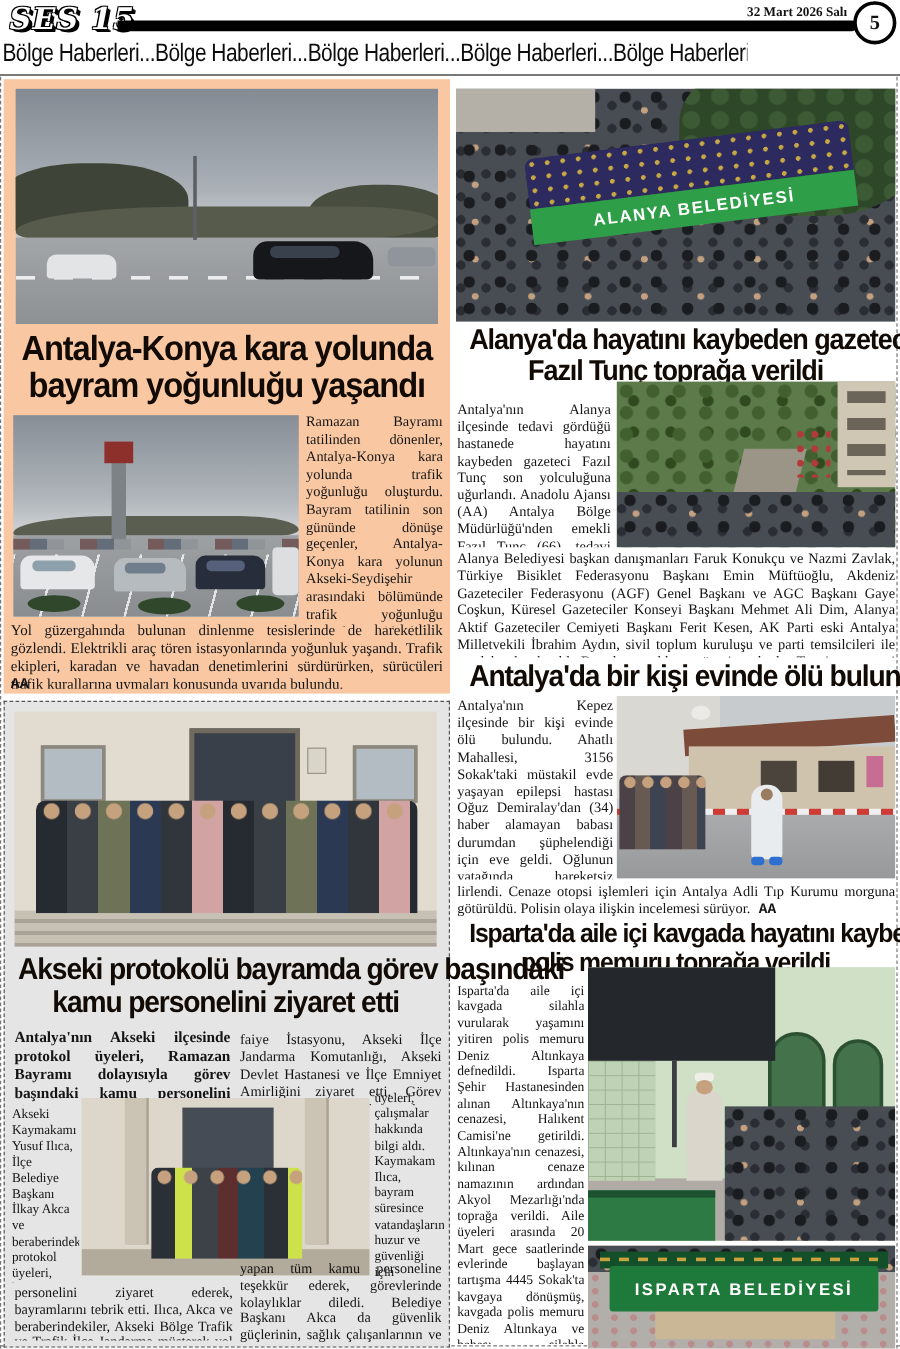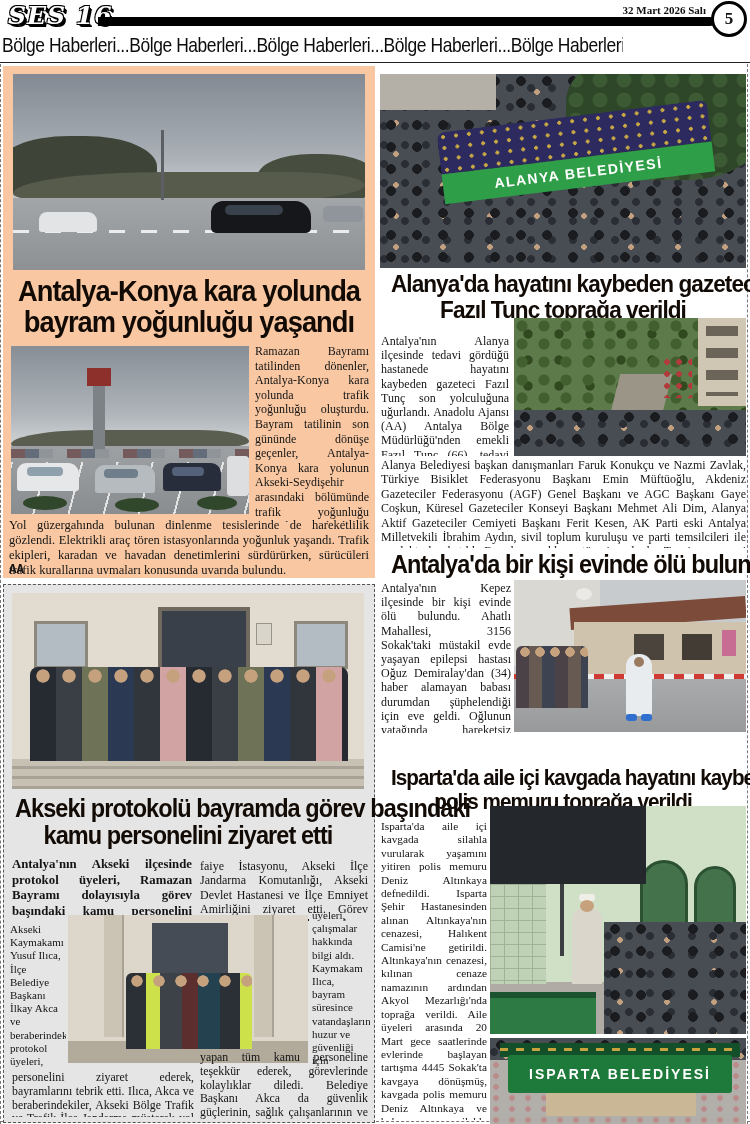--- a/index.html
+++ b/index.html
@@ -39,21 +39,21 @@
      radial-gradient(circle 3px at 16px 18px,#c3a07f 88%,transparent);
      background-size:26px 22px,21px 19px,47px 31px}
   .cofftext{position:absolute;left:0;top:0;width:100%;height:100%;display:flex;align-items:center;justify-content:center;
      color:#fff;font-family:"Liberation Sans",sans-serif;font-weight:bold;white-space:nowrap}
 </style>
 </head>
 <body>
 
 <div class="page">
 
-  <div class="logo">SES 16</div>
+  <div class="logo">SES 15</div>
   <div class="hbar"></div>
   <div class="hdate">32 Mart 2026 Salı</div>
   <div class="pnum">5</div>
   <div class="ticker">Bölge Haberleri...Bölge Haberleri...Bölge Haberleri...Bölge Haberleri...Bölge Haberleri...Bölge Haberleri...</div>
   <div class="tickrule"></div>
 
   <div class="dashL"></div>
   <div class="dashR"></div>
   <div class="dashB"></div>
 
@@ -159,20 +159,24 @@
     <div style="left:208px;top:50px;width:14px;height:26px;background:#c76d93"></div>
     <div style="left:0;top:98px;width:232px;height:54px;background:linear-gradient(#aaabad,#98999b)"></div>
     <div style="left:0;top:94px;width:232px;height:5px;background:repeating-linear-gradient(90deg,#cf3a34 0 10px,#efefef 10px 20px)"></div>
     <div style="left:2px;top:66px;width:72px;height:62px;background-image:radial-gradient(circle 5px at 9px 6px,#c5a17e 90%,transparent),repeating-linear-gradient(90deg,#4a4247 0 13px,#675a52 13px 26px,#3d4350 26px 39px);background-repeat:repeat-x,repeat;background-size:15px 14px,auto;border-radius:6px 6px 0 0"></div>
     <div style="left:112px;top:74px;width:26px;height:62px;background:#e9ecee;border-radius:12px 12px 4px 4px">
       <div style="left:8px;top:3px;width:10px;height:10px;background:#9b7b60;border-radius:50%"></div>
     </div>
     <div style="left:112px;top:134px;width:11px;height:7px;background:#2f6fd0;border-radius:3px"></div>
     <div style="left:127px;top:134px;width:11px;height:7px;background:#2f6fd0;border-radius:3px"></div>
   </div>
+  <div class="bt" style="left:381px;top:736px;width:365px;height:30px;font-size:12px;line-height:14.4px">
+    <span>lirlendi. Cenaze otopsi işlemleri için Antalya Adli Tıp Kurumu morguna götürüldü. Polisin olaya ilişkin incelemesi sürüyor.</span>
+    <b style="padding-left:4px">AA</b>
+  </div>
 
   <div class="hl" style="left:380px;top:766px;width:366px;font-size:22px">
     <div>Isparta'da aile içi kavgada hayatını kaybeden</div>
     <div>polis memuru toprağa verildi</div>
   </div>
   <div class="bt" style="left:381px;top:820px;width:106px;height:300px;font-size:11.3px;line-height:13.4px">
     <span>Isparta'da aile içi kavgada silahla vurularak yaşamını yitiren polis memuru Deniz Altınkaya defnedildi. Isparta Şehir Hastanesinden alınan Altınkaya'nın cenazesi, Halıkent Camisi'ne getirildi. Altınkaya'nın cenazesi, kılınan cenaze namazının ardından Akyol Mezarlığı'nda toprağa verildi. Aile üyeleri arasında 20 Mart gece saatlerinde evlerinde başlayan tartışma 4445 Sokak'ta kavgaya dönüşmüş, kavgada polis memuru Deniz Altınkaya ve babası silahla yaralanmıştı. Deniz Altınkaya kaldırıldığı hastanede hayatını kaybetmiş, olaya ilişkin gözaltına alınan polis memuru kardeşi Ö. A. tutuklanmıştı. Deniz Altınkaya'nın Denizli Emniyet Müdürlüğünde, Ö. A.'nın ise Antalya Emniyet Müdürlüğünde görev yaptığı öğrenilmişti.</span>
     
   </div>
 

